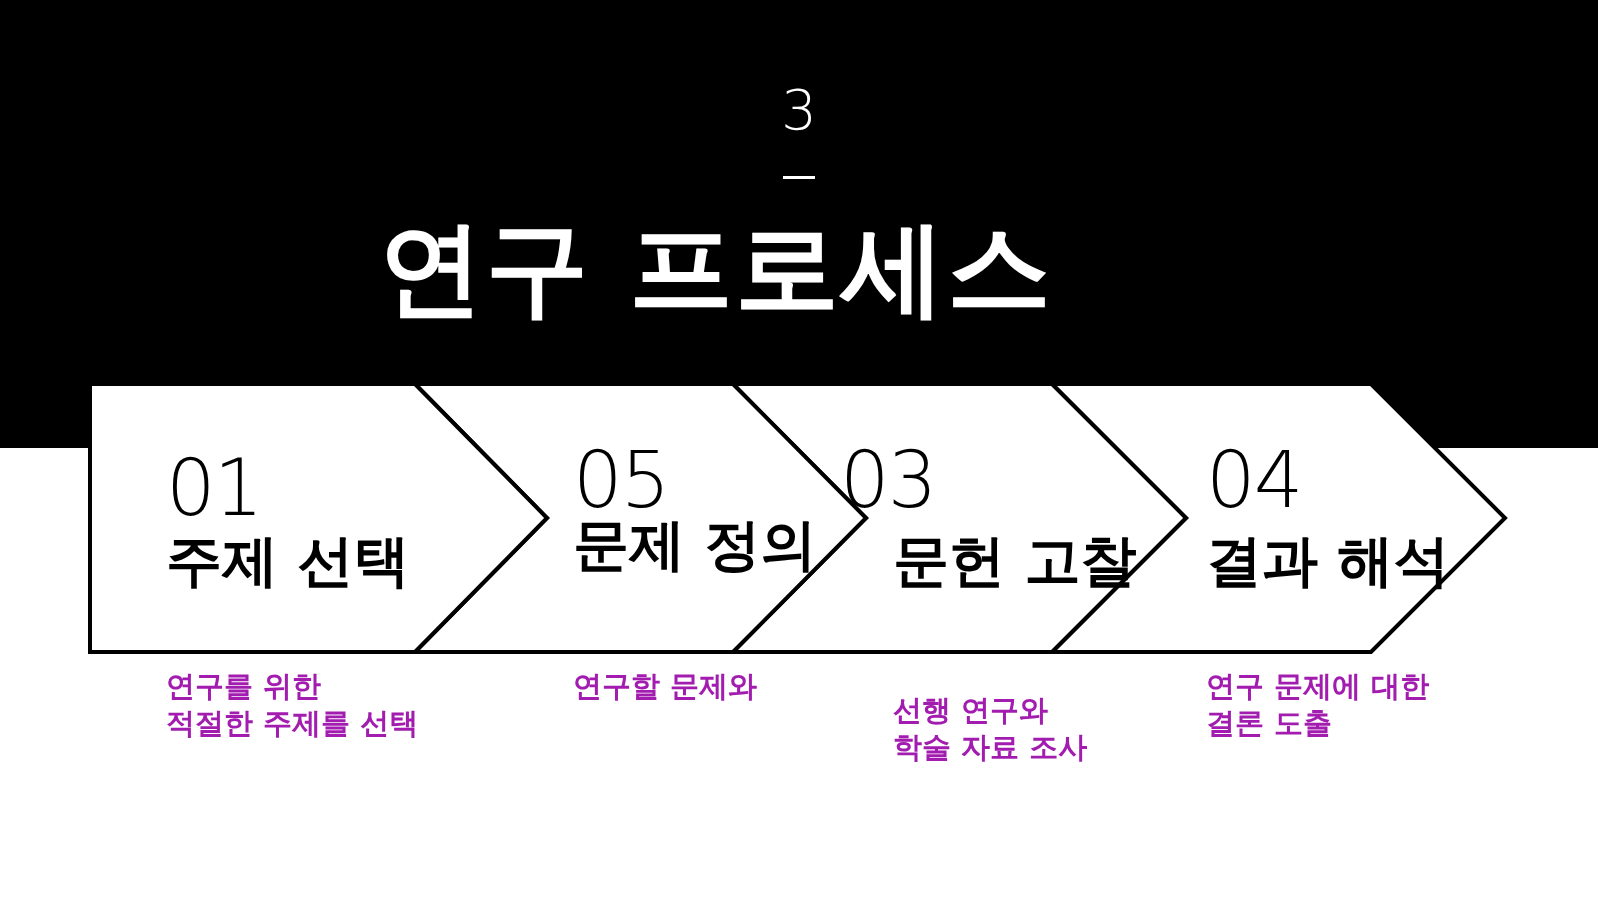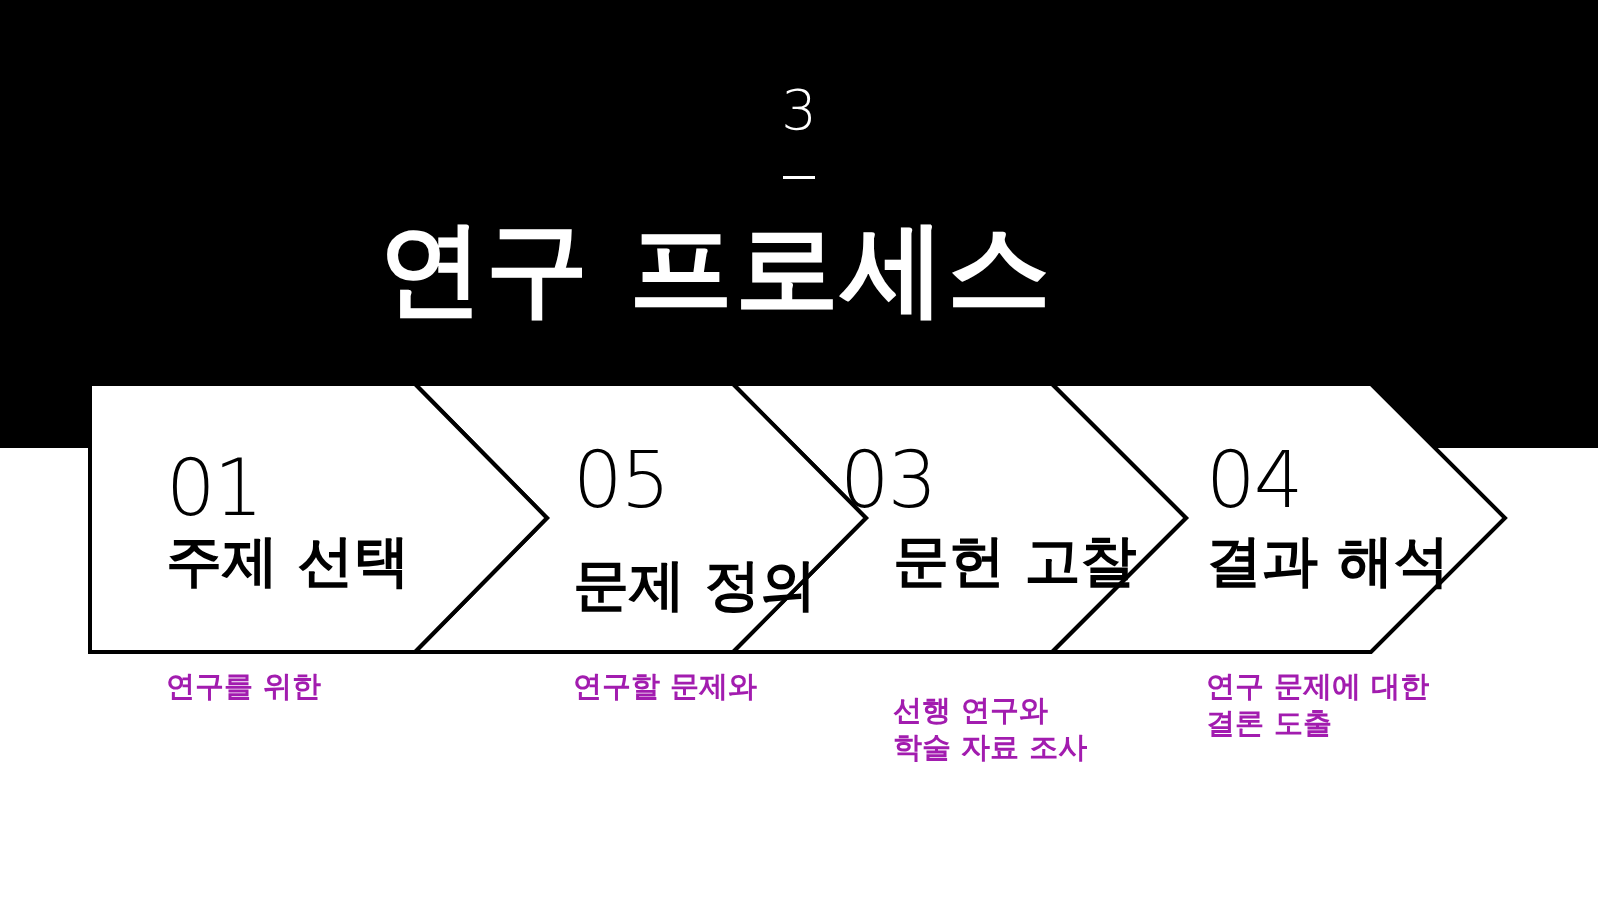--- a/index.html
+++ b/index.html
@@ -65,24 +65,25 @@
 
   <polygon points="90,384 415,384 547,518 415,652 90,652" fill="#ffffff" stroke="#000000" stroke-width="4" stroke-linejoin="miter"></polygon>
 
   <rect x="80" y="380" width="1440" height="3" fill="#000000"></rect>
 </svg>
 
 <div class="step-num" style="left:166px; top:448px;">01</div>
 <div class="step-title" style="left:166px; top:536px;">주제 선택</div>
 <div class="step-desc" style="left:166px; top:668px;">
   <span>연구를 위한</span>
+  <span>적절한 주제를 선택</span>
 </div>
 
 <div class="step-num" style="left:573px; top:440px;">05</div>
-<div class="step-title" style="left:573px; top:560px;">문제 정의</div>
+<div class="step-title" style="left:573px; top:520px;">문제 정의</div>
 <div class="step-desc" style="left:573px; top:668px;">
   <span>연구할 문제와</span>
 </div>
 
 <div class="step-num" style="left:840px; top:440px;">03</div>
 <div class="step-title" style="left:893px; top:536px;">문헌 고찰</div>
 <div class="step-desc" style="left:893px; top:692px;">
   <span>선행 연구와</span>
   <span>학술 자료 조사</span>
 </div>

